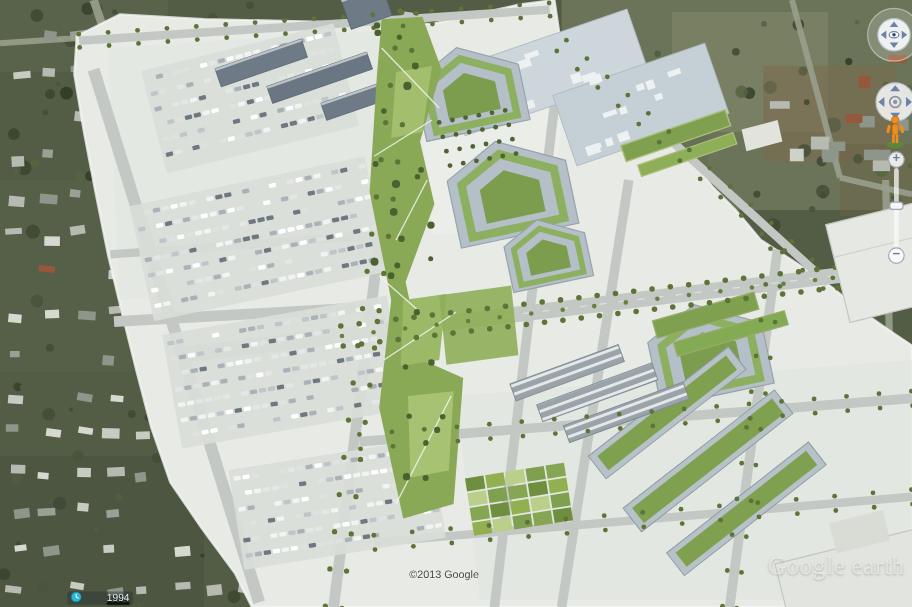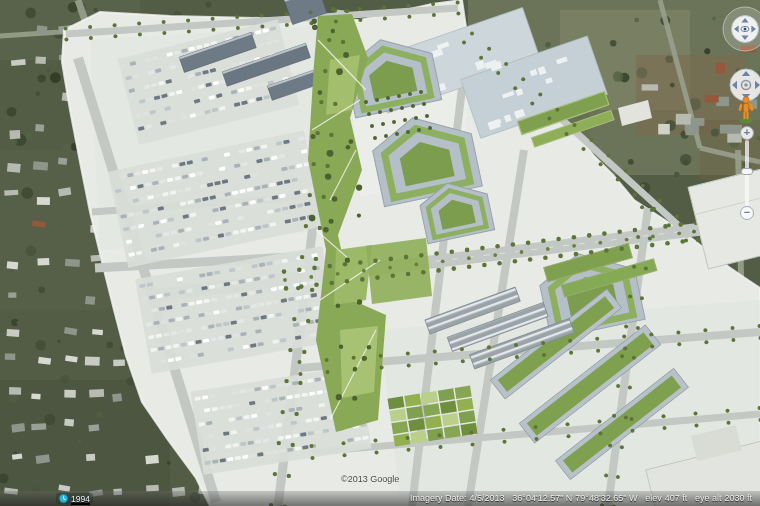--- a/index.html
+++ b/index.html
@@ -24,21 +24,21 @@
     background:#f5f7f8;border:1px solid #9fa9b4;box-sizing:border-box;cursor:grab;}
 
   
   .statusbar{position:absolute;left:0;right:0;bottom:0;height:15px;
     background:linear-gradient(to bottom,rgba(110,110,110,.30),rgba(40,40,40,.62));
     color:#efefef;font-size:9px;line-height:15px;text-shadow:0 1px 1px rgba(0,0,0,.8);}
   .status-inner{position:absolute;left:410px;right:5px;top:0;bottom:0;
     display:flex;justify-content:space-between;white-space:nowrap;}
   .status-inner .grp span{margin-right:3px;}
   .timechip{position:absolute;left:56px;bottom:2px;height:11px;display:flex;
-    align-items:center;gap:3px;padding:0 3px;border-radius:2px;
+    gap:21px;padding:0 3px;border-radius:2px;
     background:rgba(40,50,52,.45);cursor:pointer;text-decoration:underline;}
   .timechip .yr{font-size:8.5px;color:#eaf5f7;text-shadow:0 1px 1px #000;}
 
   
   .watermark{position:absolute;right:6px;bottom:22px;
     font-family:"Liberation Serif",serif;font-size:21px;
     color:rgba(255,255,255,.55);text-shadow:0 1px 2px rgba(0,0,0,.25);
     letter-spacing:.5px;user-select:none;}
   .watermark .earth{margin-left:5px;}
   .copyright{position:absolute;left:341px;bottom:22px;font-size:9px;
@@ -1454,37 +1454,24 @@
     <div class="zoomslider">
       <div class="zbtn zplus">+</div>
       <div class="ztrack"></div>
       <div class="zhandle"></div>
       <div class="zbtn zminus">−</div>
     </div>
   </div>
 
   <div class="copyright">©2013 Google</div>
 
+  <div class="watermark">
+    <span class="brand">Google</span><span class="earth">earth</span>
+  </div>
 
-  <div class="statusbar">
-    <div class="status-inner">
-      <div class="grp">
-        <span>Imagery Date:</span><span>4/5/2013</span>
-      </div>
-      <div class="grp">
-        <span>36°04'12.57" N</span><span>79°48'32.65" W</span>
-      </div>
-      <div class="grp">
-        <span>elev</span><span>407 ft</span>
-      </div>
-      <div class="grp">
-        <span>eye alt</span><span>2030 ft</span>
-      </div>
-    </div>
-  </div>
 
   <div class="timechip">
     <svg width="9" height="9">
       <circle cx="4.5" cy="4.5" r="4.2" fill="#29b6d8" stroke="#0e7f98" stroke-width=".6"></circle>
       <path d="M4.5,4.8 L4.5,1.8 M4.5,4.8 L6.6,5.6" stroke="#fff" stroke-width=".9" fill="none"></path>
     </svg>
     <span class="yr">1994</span>
   </div>
 
 </div>

